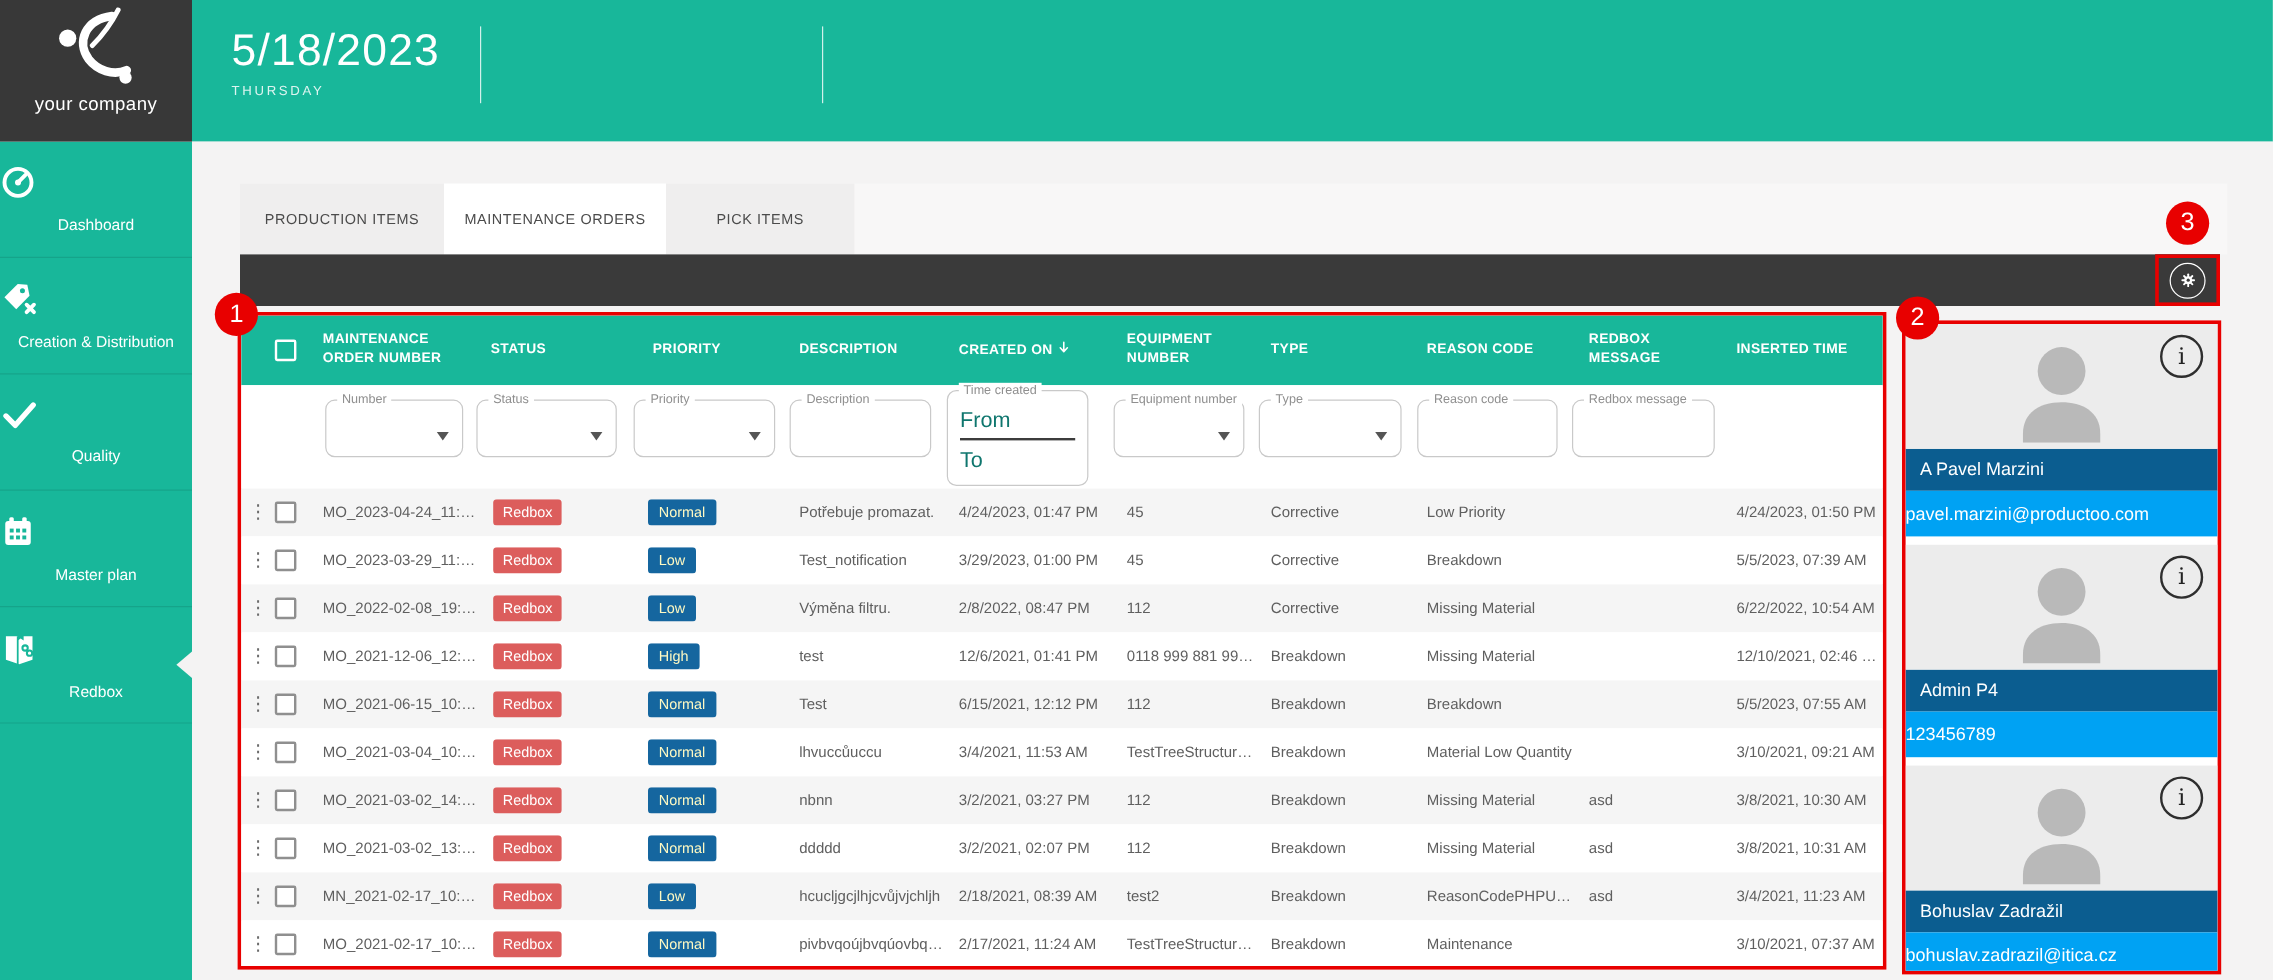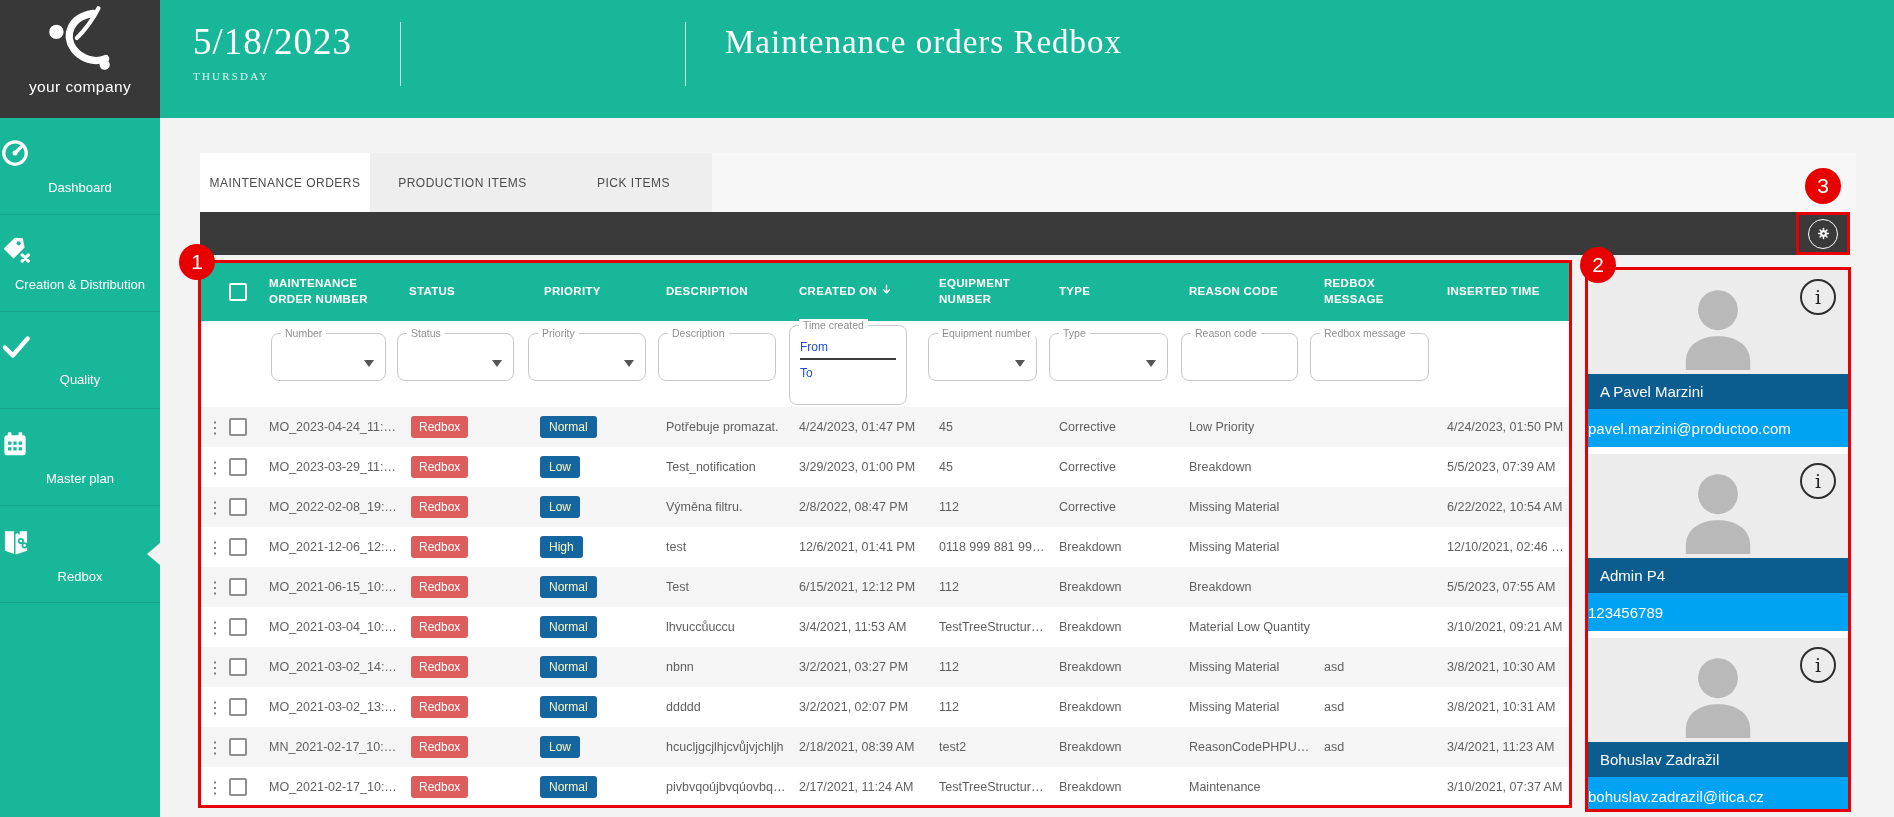--- a/index.html
+++ b/index.html
@@ -5,21 +5,21 @@
   * { margin:0; padding:0; box-sizing:border-box; }
   html,body { width:1894px; height:817px; overflow:hidden; font-family:"Liberation Sans", sans-serif; background:#f4f3f3; }
 
   
   .logo-block { position:absolute; left:0; top:0; width:160px; height:118px; background:#383838; color:#fff;
     display:flex; flex-direction:column; align-items:center; justify-content:flex-start; z-index:3; }
   .logo-mark { margin-top:6px; }
   .logo-text { font-size:15.5px; letter-spacing:.4px; margin-top:2px; }
 
   
-  .app-header { position:absolute; left:160px; top:0; width:1734px; height:118px; background:#18b79a; color:#fff;font-family:Liberation Serif, serif; }
+  .app-header { position:absolute; left:160px; top:0; width:1734px; height:118px; background:#18b79a; color:#fff; }
   .hdr-item { position:absolute; top:22px; }
   .hdr-big { font-size:37px; font-weight:300; letter-spacing:1px; line-height:1.1; }
   .hdr-sub { font-size:11px; letter-spacing:2.2px; opacity:.85; margin-top:7px; }
   .hdr-div { position:absolute; top:22px; width:1px; height:64px; background:rgba(255,255,255,.8); }
   .page-title { position:absolute; left:565px; top:24px; font-size:33px; font-weight:300; letter-spacing:1px; }
 
   
   .sidebar { position:absolute; left:0; top:118px; width:160px; height:699px; background:#18b79a; }
   .side-item { position:relative; height:97px; border-bottom:1px solid rgba(0,0,0,.1);
     display:flex; flex-direction:column; justify-content:center; color:#fff; cursor:pointer; }
@@ -52,21 +52,21 @@
   .th .sort { vertical-align:middle; margin-left:3px; }
   .cb { width:18px; height:18px; border:2px solid #8f8f8f; border-radius:2px; background:#fff; cursor:pointer; }
   .thead .cb { border-color:#fff; background:transparent; }
   .cbwrap { display:flex; align-items:center; justify-content:flex-start; }
 
   .filter-row { position:relative; height:86px; background:#fff; }
   .field { position:absolute; top:12px; height:48px; border:1px solid #c9c9c9; border-radius:8px; background:#fff; }
   .field .flabel { position:absolute; top:-7px; left:9px; background:#fff; padding:0 4px; font-size:10.5px; color:#8f8f8f; white-space:nowrap; }
   .field .caret { position:absolute; right:11px; bottom:13px; width:0; height:0; border-left:5.5px solid transparent; border-right:5.5px solid transparent; border-top:7px solid #555; }
   .field.tall { top:4px; height:80px; padding:14px 10px 0 10px; }
-  .fromto { font-size:12px; color:#1d4ed8; }
+  .fromto { font-size:18px; color:#0f766e; }
   .from-line { border-bottom:2px solid #3c3c3c; padding-bottom:4px; margin-bottom:6px; }
 
   .trow { height:40px; align-items:center; font-size:12.5px; color:#5f5f5f; background:#fff; }
   .trow.alt { background:#f5f5f5; }
   .cell { padding-left:10px; white-space:nowrap; overflow:hidden; text-overflow:ellipsis; }
   .kebab { color:#6b6b6b; font-size:16px; text-align:center; cursor:pointer; }
   .badge-red { display:inline-block; background:#dc5d5c; color:#fff; font-size:12px; padding:4px 8px; border-radius:3px; }
   .badge-blue { display:inline-block; background:#15669f; color:#fef9c3; font-size:12px; padding:4px 9px; border-radius:3px; }
 
   
@@ -94,21 +94,20 @@
   <span class="logo-text">your company</span>
 </div>
 
 <div class="app-header">
   <div class="hdr-item" style="left:33px">
     <div class="hdr-big">5/18/2023</div>
     <div class="hdr-sub">THURSDAY</div>
   </div>
   <div class="hdr-div" style="left:240px"></div>
   <div class="hdr-div" style="left:525px"></div>
-  <div class="page-title">Maintenance orders Redbox</div>
 </div>
 
 <div class="sidebar">
     <div id="sidebar-items">
   <div class="side-item">
     <span class="side-icon"><svg width="30" height="30" viewBox="0 0 24 24">
             <circle cx="12" cy="12" r="9" fill="none" stroke="#fff" stroke-width="2.6"></circle>
             <line x1="12" y1="12" x2="17" y2="7" stroke="#fff" stroke-width="2.6" stroke-linecap="round"></line>
             <circle cx="12" cy="12" r="2" fill="#fff"></circle>
           </svg></span>
@@ -156,22 +155,22 @@
           </svg></span>
     <span class="side-label">Redbox</span>
   </div>
 </div>
   </div>
 
 <div class="content">
 
   <div class="tabs-strip">
       <span id="tabs" style="display:flex">
+        <div class="tab">PRODUCTION ITEMS</div>
         <div class="tab active">MAINTENANCE ORDERS</div>
-        <div class="tab">PRODUCTION ITEMS</div>
         <div class="tab">PICK ITEMS</div>
       </span>
     </div>
 
   <div class="toolbar">
     <div class="gear-btn">
       <span class="gear-circle">
         <svg width="17" height="17" viewBox="0 0 24 24">
           <g fill="#fff">
             <rect x="10.9" y="4" width="2.2" height="16" rx="1"></rect>

